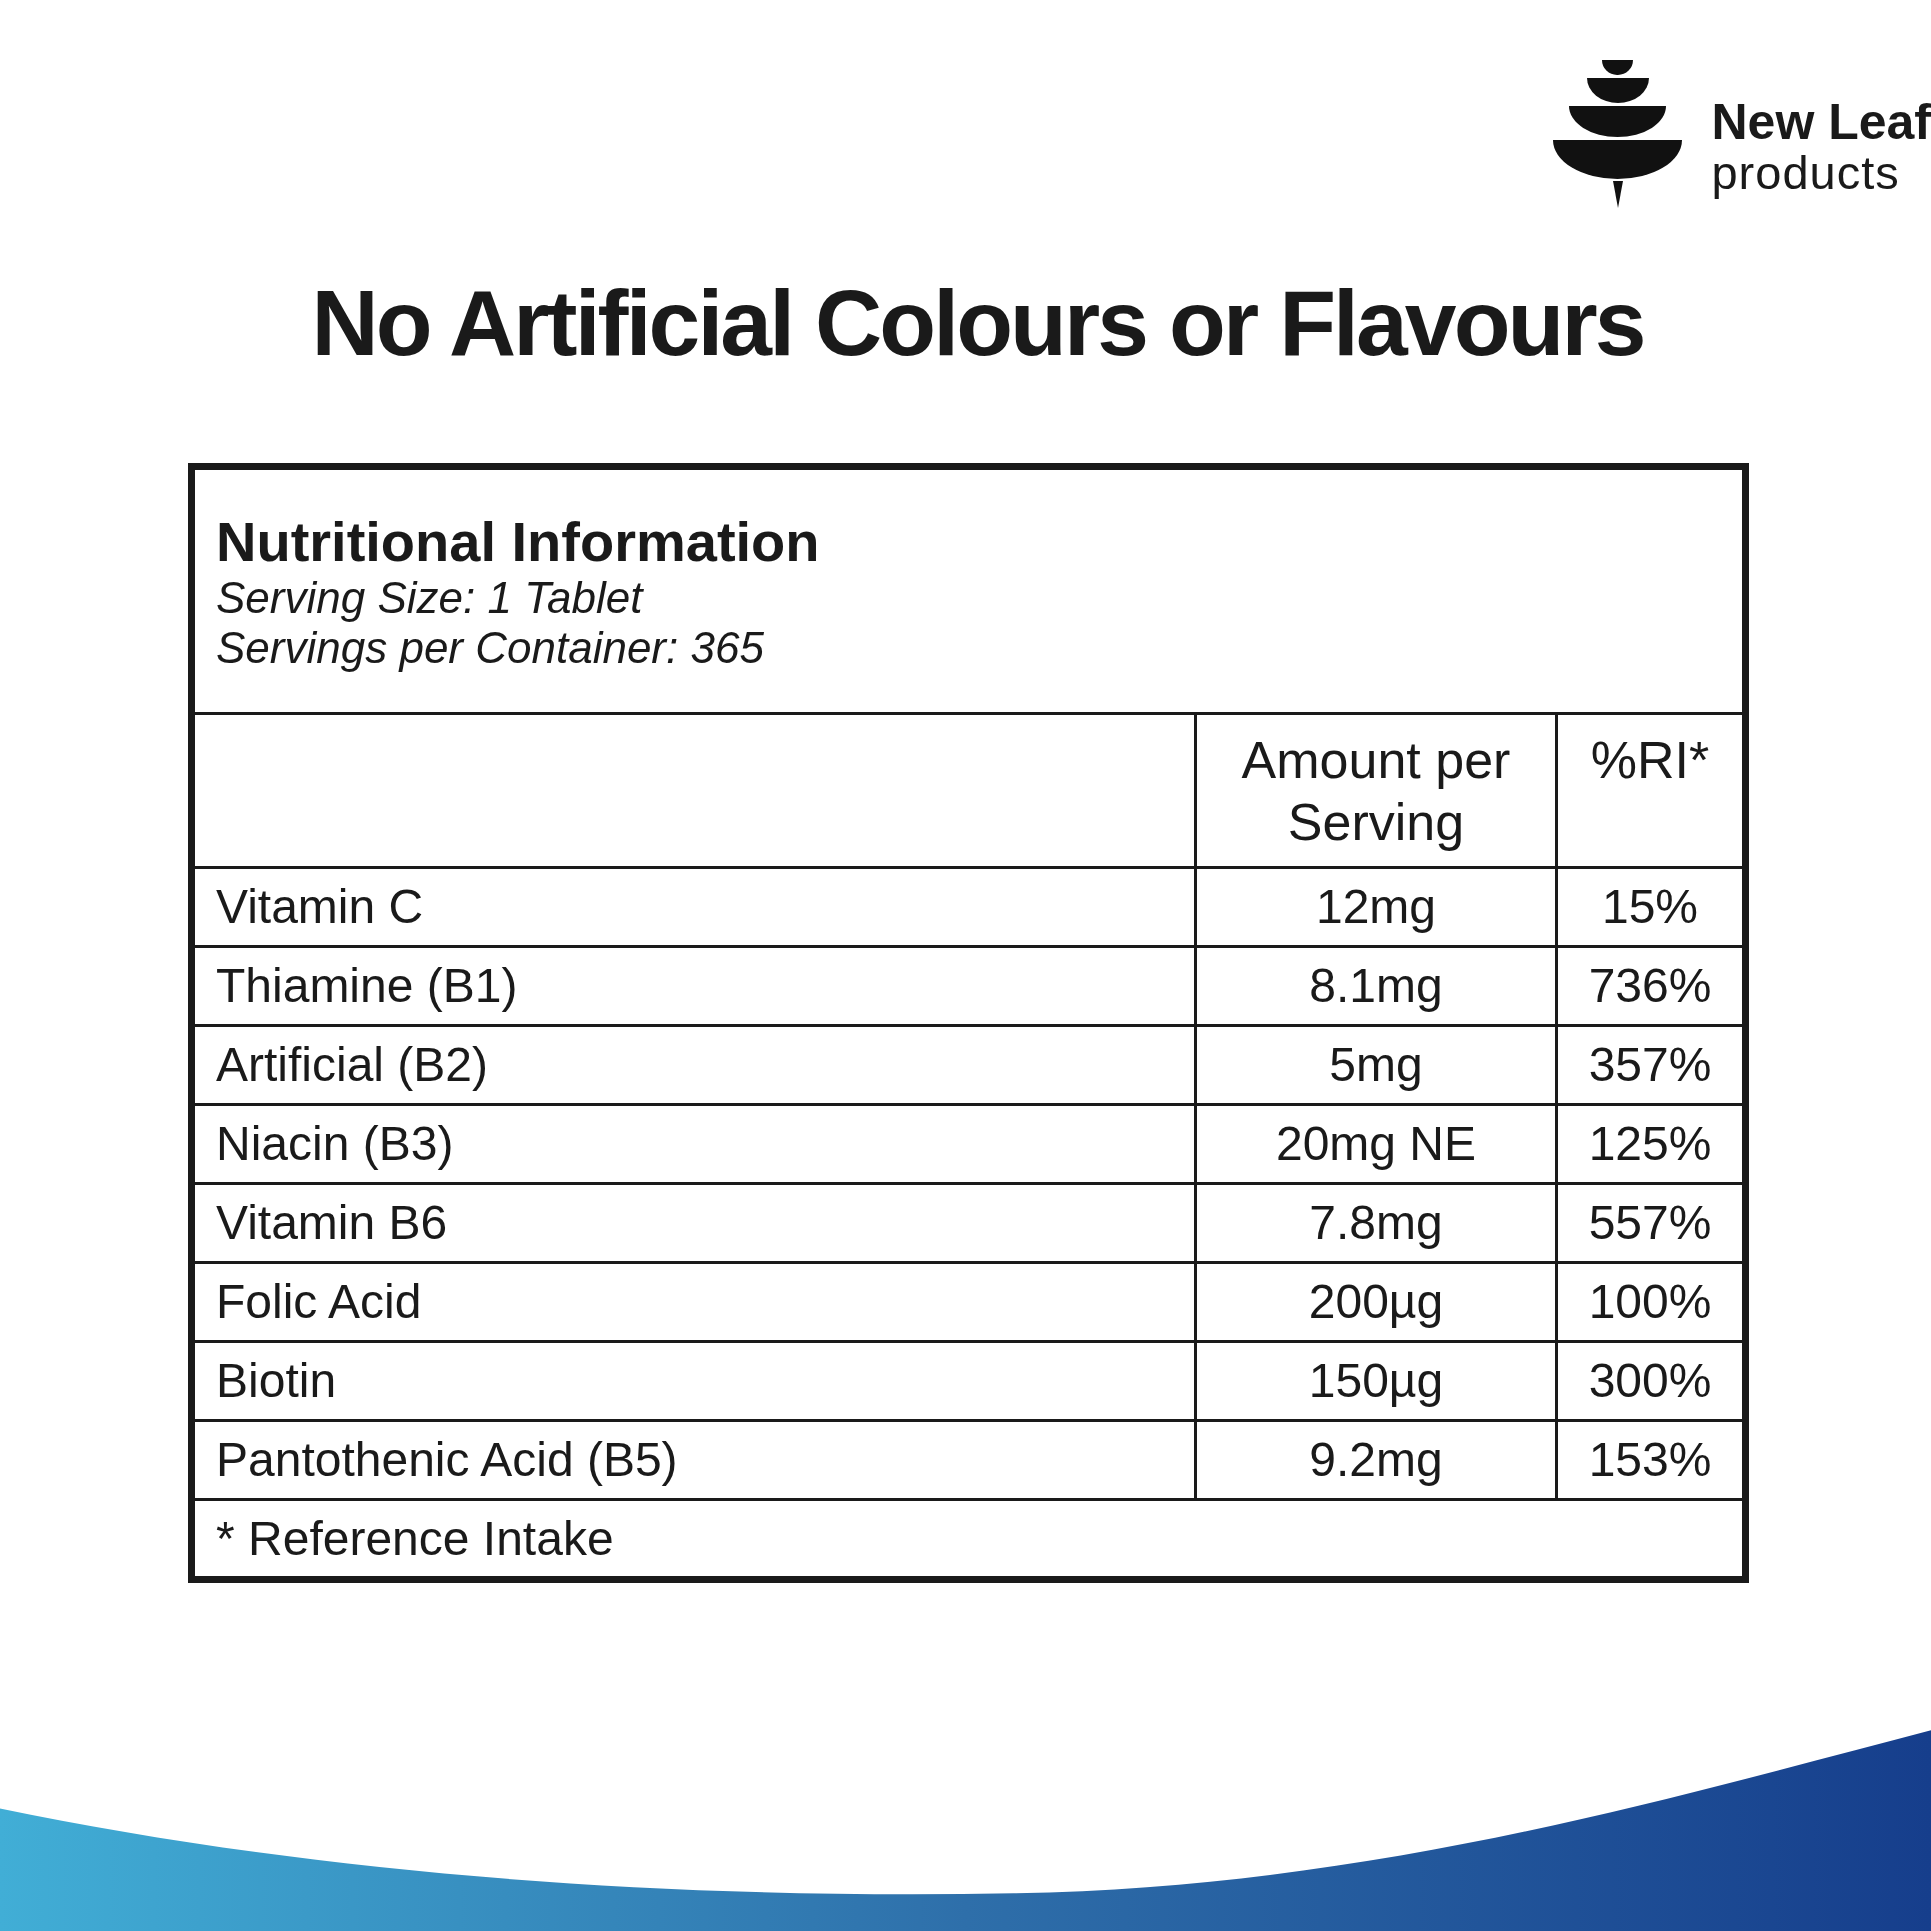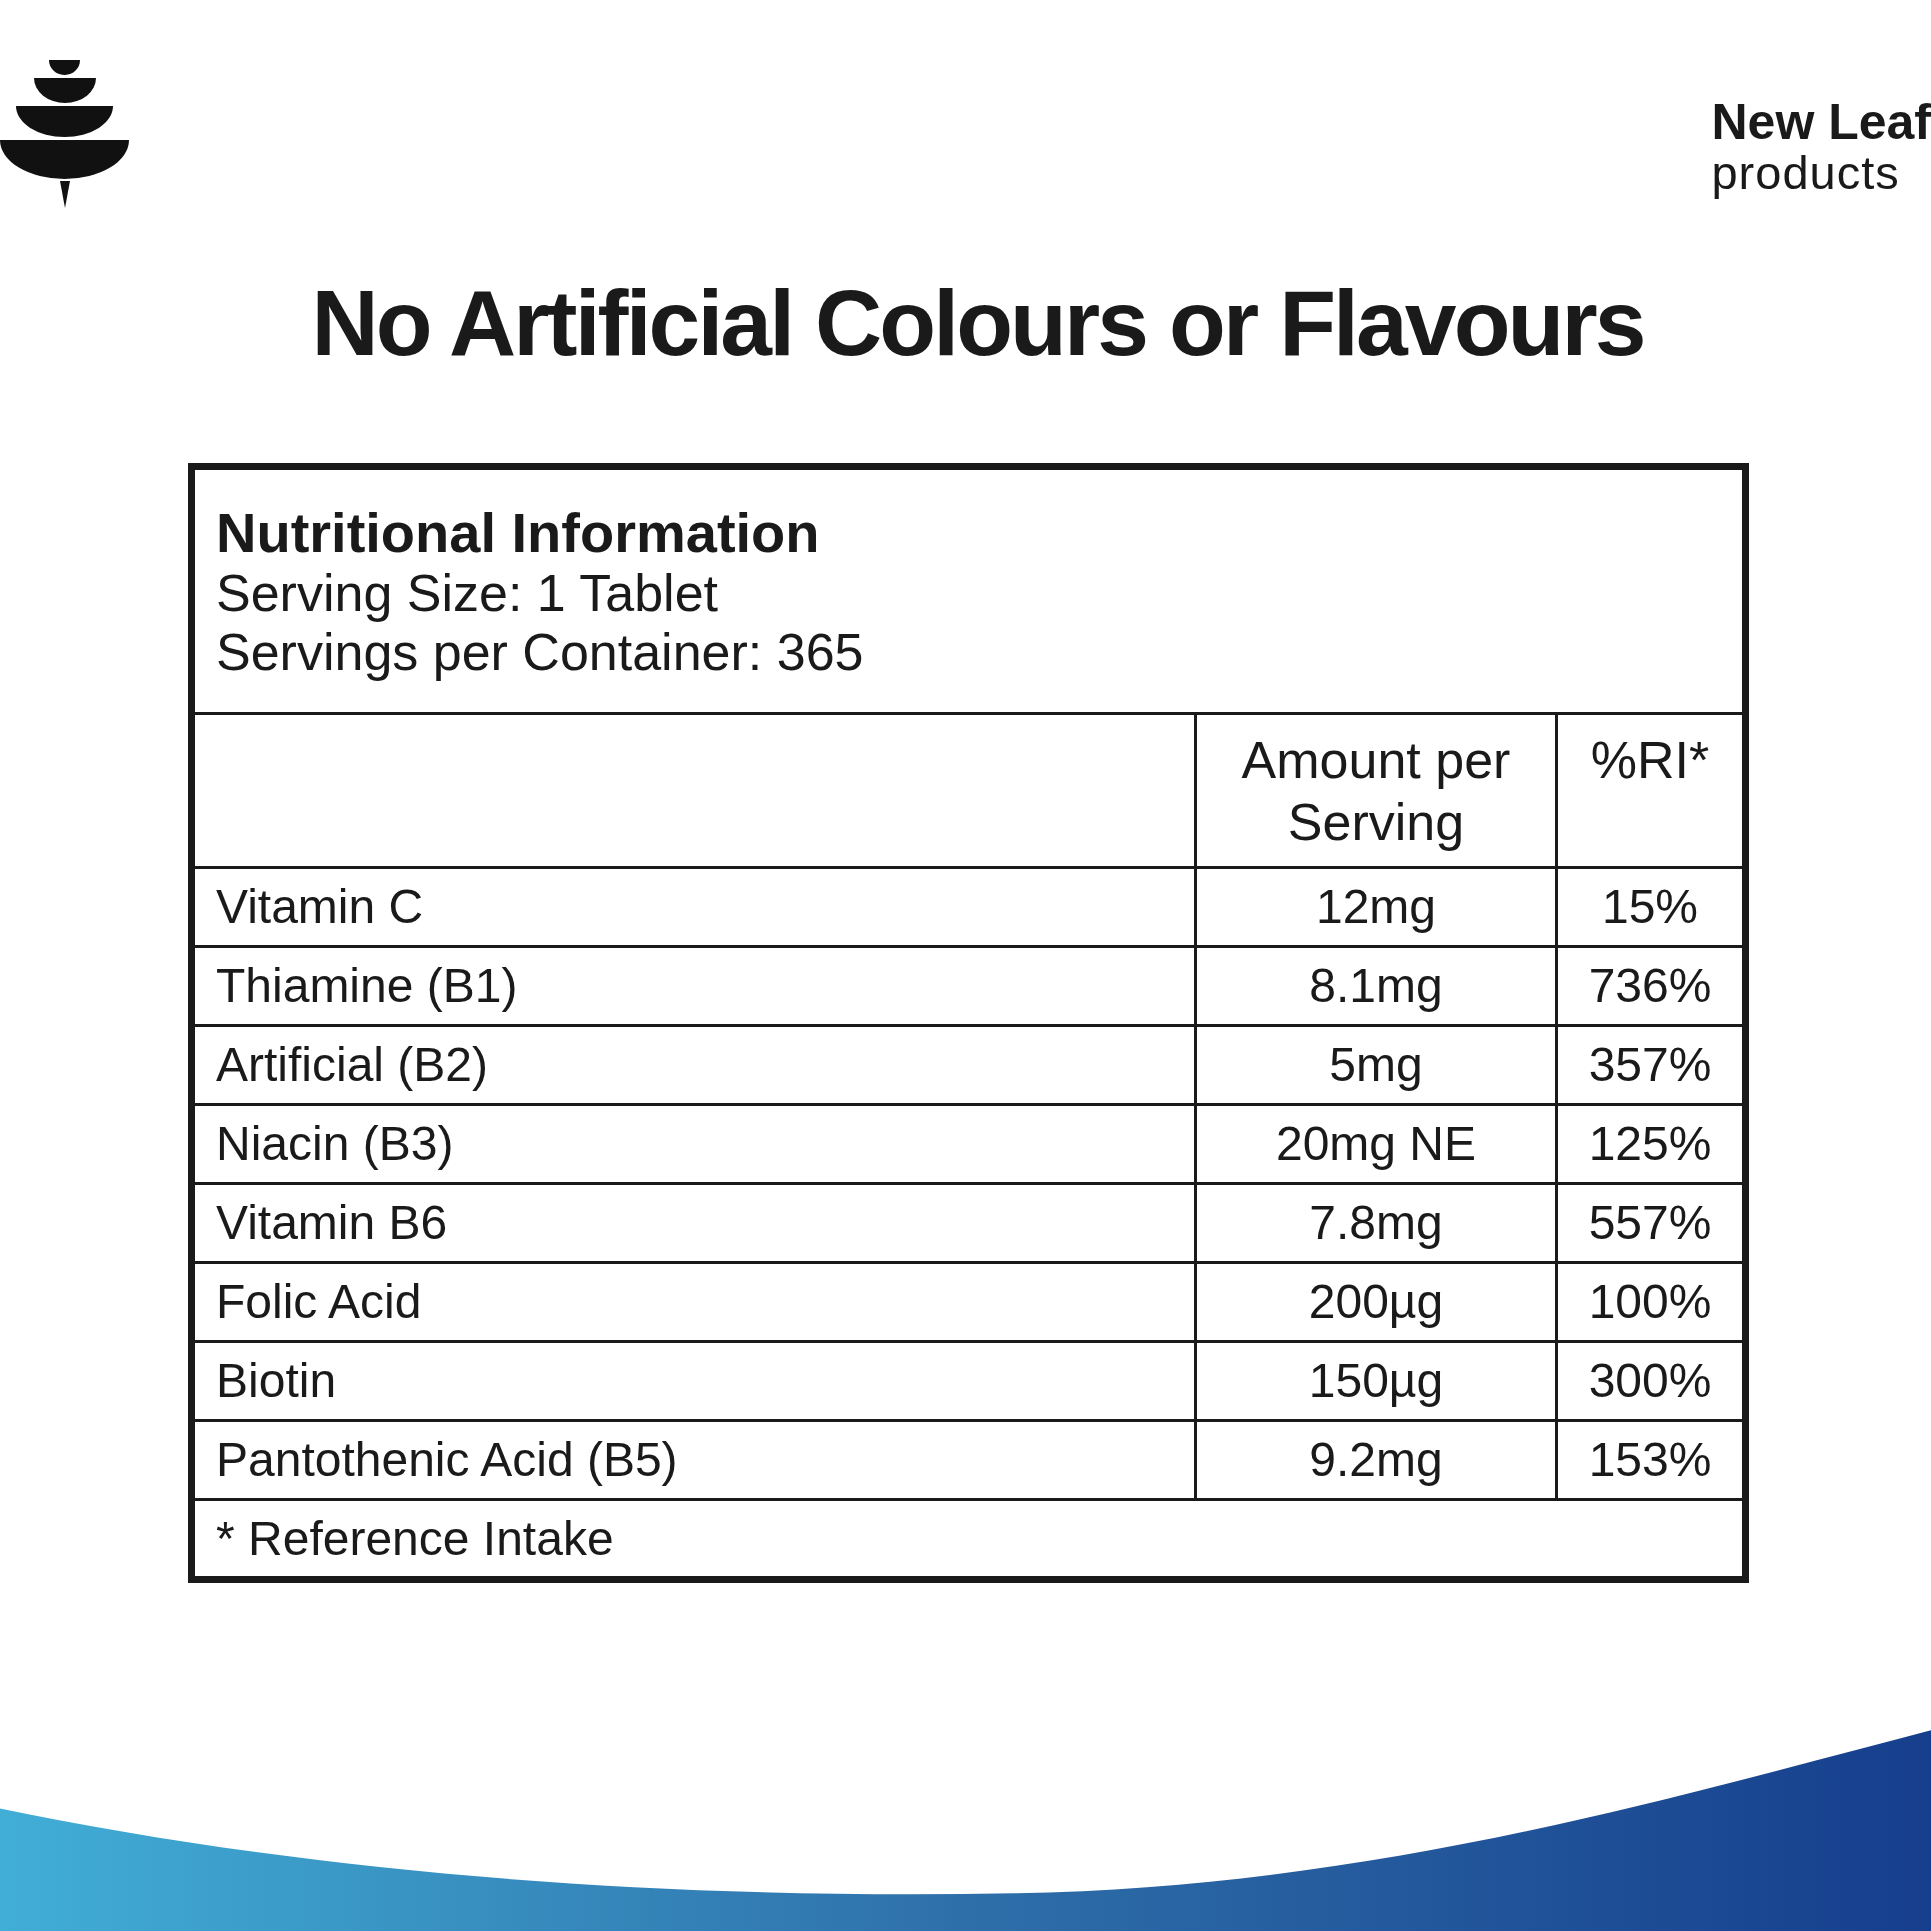--- a/index.html
+++ b/index.html
@@ -8,21 +8,21 @@
     background:#ffffff;
     font-family:"Liberation Sans", sans-serif;
     color:#1a1a1a;
     position:relative;
     overflow:hidden;
   }
 
   
   .logo-row {
     position:absolute; top:60px; left:0; width:1931px;
-    display:flex; justify-content:space-between; align-items:center; gap:29px;
+    display:flex; justify-content:flex-end; align-items:center; gap:29px;
   }
   .tree { display:flex; flex-direction:column; align-items:center; }
   .tier { background:#111; border-radius:0 0 50% 50% / 0 0 100% 100%; margin-top:2.9px; }
   .tier.t1 { width:31px;  height:15.4px; margin-top:0; }
   .tier.t2 { width:62px;  height:25px; }
   .tier.t3 { width:97px; height:31px; }
   .tier.t4 { width:129px; height:39px; }
   .trunk {
     width:0; height:0; margin-top:1.9px;
     border-left:5.8px solid transparent;
@@ -46,21 +46,21 @@
     position:absolute; left:188px; top:463px;
     width:1554px;
     border-collapse:collapse;
     table-layout:fixed;
   }
   .nutri-table td { border:3.9px solid #1a1a1a; }
   .nutri-table { border:7.7px solid #1a1a1a; }
 
   td.title-band { height:227px; padding:7.7px 0 7.7px 21px; vertical-align:middle; }
   .t-title { font-size:56px; font-weight:bold; line-height:1.12; }
-  .t-sub   { font-size:52px; line-height:1.12; }
+  .t-sub   { font-size:44px; line-height:1.12;font-style:italic; }
 
   td.colhead { height:136px; vertical-align:top; text-align:center;
                font-size:52px; line-height:1.2; padding-top:13.5px; }
 
   td.nutrient { height:74px; font-size:48px; padding-left:21px; vertical-align:middle; }
   td.amount   { text-align:center; font-size:48px; vertical-align:middle; }
   td.ri       { text-align:center; font-size:48px; vertical-align:middle; }
 
   td.footnote { height:73px; font-size:48px; padding-left:21px; vertical-align:middle; }
 

